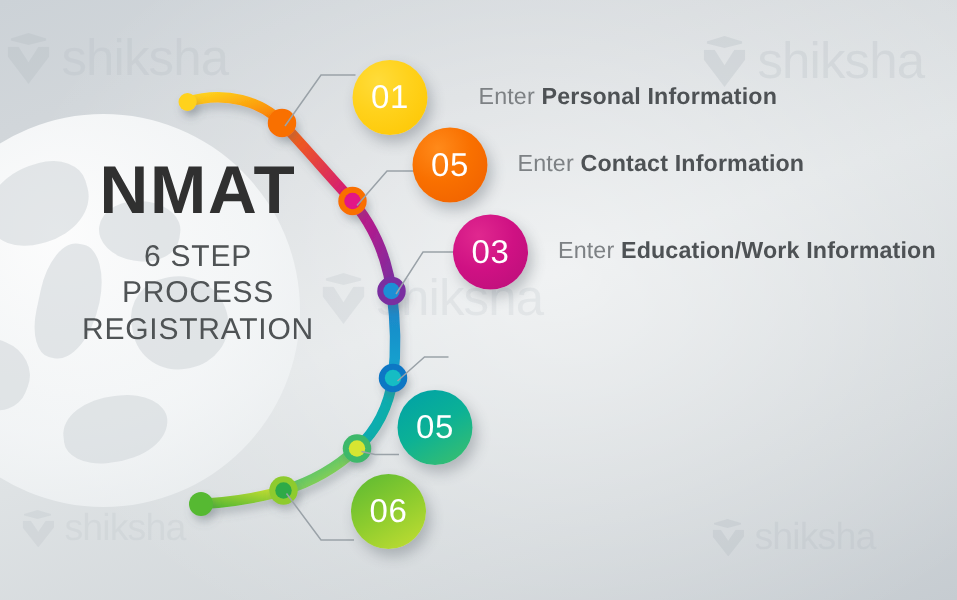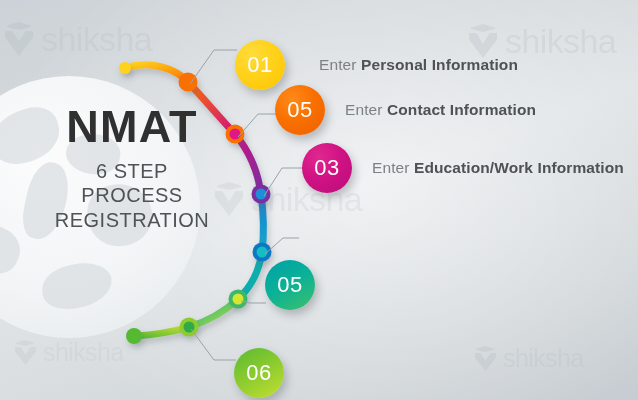--- a/index.html
+++ b/index.html
@@ -95,21 +95,21 @@
     margin-left:20px; white-space:nowrap;
     font-size:15.5px; color:#7d8184; font-weight:400; letter-spacing:.1px;
   }
   .label b { color:#4e5255; font-weight:700; }
 
   #step1 { left:235px; top:40px;gap:14px; }
   #step2 { left:275px; top:85px; }
   #step3 { left:302px; top:143px; }
   #step4 { left:298px; top:212px; }
   #step5 { left:265px; top:260px;gap:16px; }
-  #step6 { left:234px; top:348px; }
+  #step6 { left:234px; top:316px; }
 
   .b1 { background:radial-gradient(circle at 34% 28%, #ffdc3a 0%, #ffd21c 42%, #fdc500 100%); }
   .b2 { background:radial-gradient(circle at 34% 28%, #ff8a1a 0%, #f97000 45%, #ee5f00 100%); }
   .b3 { background:radial-gradient(circle at 34% 28%, #e0288f 0%, #cf1183 48%, #b80f79 100%); }
   .b4 { background:radial-gradient(circle at 34% 28%, #2ba3e0 0%, #0e8fd4 45%, #0a6fbb 100%); }
   .b5 { background:linear-gradient(150deg, #00a0a8 0%, #0bb196 48%, #3ec06a 100%); }
   .b6 { background:linear-gradient(150deg, #5ab933 0%, #8dcc2e 50%, #c4de33 100%); }
 </style>
 </head>
 <body>

